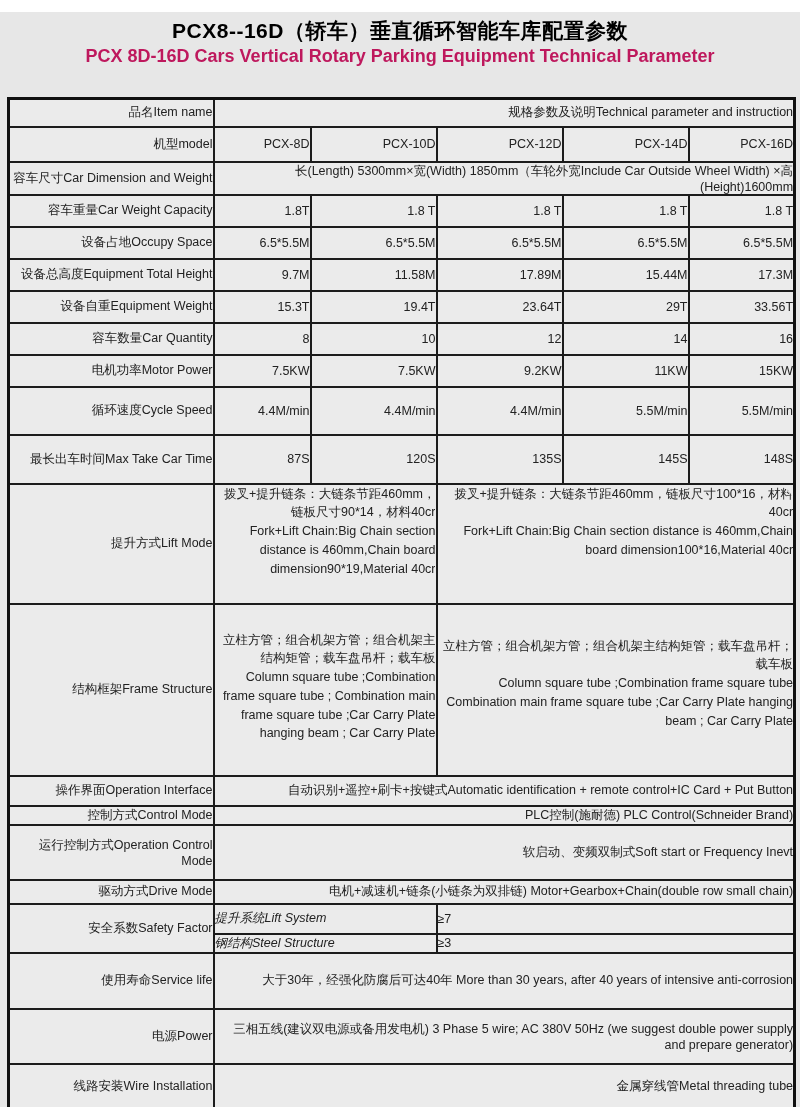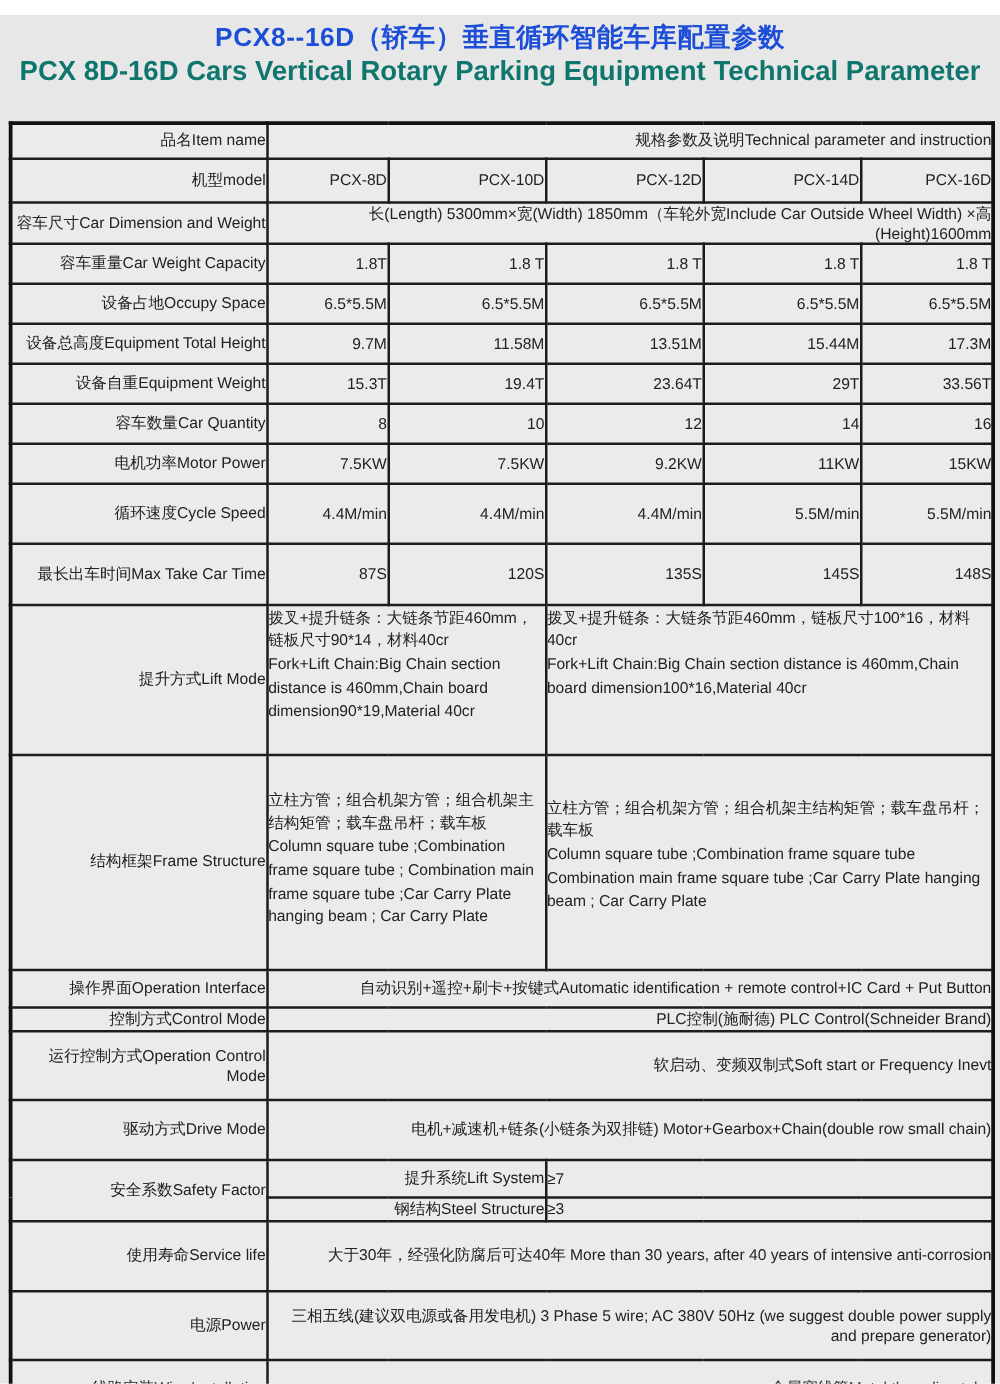--- a/index.html
+++ b/index.html
@@ -19,28 +19,28 @@
     background: #e7e7e7;
     color: #222222;
   }
   .titles {
     padding-top: 6px;
     text-align: center;
   }
   .title-zh {
     font-size: 21px;
     font-weight: bold;
-    color: #1d4ed8;
+    color: #000000;
     letter-spacing: 0.5px;
     line-height: 26px;
   }
   .title-en {
-    font-size: 22px;
+    font-size: 18px;
     font-weight: bold;
-    color: #0f766e;
+    color: #be185d;
     line-height: 25px;
   }
   table.spec {
     position: absolute;
     left: 7px;
     top: 85px;
     width: 786px;
     border-collapse: collapse;
     table-layout: fixed;
     background: #ebebeb;
@@ -64,30 +64,32 @@
   td.small {
     font-size: 11.4px;
   }
   td.tiny {
     font-size: 10.6px;
     margin-top: 12px;
   }
   td.multi {
     white-space: pre-line;
     vertical-align: top;
-    text-align: left;
+    text-align: right;
     padding: 8px 8px 4px 9px;
     line-height: 1.5;
     font-size: 12px;
+    border-radius: 18px;
   }
   td.multi.pad-lg { padding-top: 26px; }
   td.multi.pad-xl { padding-top: 32px; }
   td.sub-lbl {
-    text-align: right;
+    text-align: left;
     padding-left: 14px;
+    font-style: italic;
   }
   td.sub-val {
     text-align: left;
     padding-left: 16px;
   }
 </style>
 </head>
 <body>
 
 <div class="sheet">
@@ -142,21 +144,21 @@
       <td class="val">6.5*5.5M</td>
       <td class="val">6.5*5.5M</td>
       <td class="val">6.5*5.5M</td>
       <td class="val">6.5*5.5M</td>
     </tr>
 
     <tr style="height:32px">
       <td class="lbl">设备总高度Equipment Total Height</td>
       <td class="val">9.7M</td>
       <td class="val">11.58M</td>
-      <td class="val">13.51M</td>
+      <td class="val">17.89M</td>
       <td class="val">15.44M</td>
       <td class="val">17.3M</td>
     </tr>
 
     <tr style="height:32px">
       <td class="lbl">设备自重Equipment Weight</td>
       <td class="val">15.3T</td>
       <td class="val">19.4T</td>
       <td class="val">23.64T</td>
       <td class="val">29T</td>
@@ -224,21 +226,21 @@
     <tr style="height:17px">
       <td class="lbl">控制方式Control Mode</td>
       <td class="val" colspan="5">PLC控制(施耐德)  PLC Control(Schneider Brand)</td>
     </tr>
 
     <tr style="height:55px">
       <td class="lbl">运行控制方式Operation Control Mode</td>
       <td class="val" colspan="5">软启动、变频双制式Soft start or Frequency Inevt</td>
     </tr>
 
-    <tr style="height:48px">
+    <tr style="height:24px">
       <td class="lbl">驱动方式Drive Mode</td>
       <td class="val" colspan="5">电机+减速机+链条(小链条为双排链) Motor+Gearbox+Chain(double row small chain)</td>
     </tr>
 
     <tr style="height:30px">
       <td class="lbl" rowspan="2">安全系数Safety Factor</td>
       <td class="sub-lbl" colspan="2">提升系统Lift System</td>
       <td class="sub-val" colspan="3">≥7</td>
     </tr>
     <tr style="height:14px">

